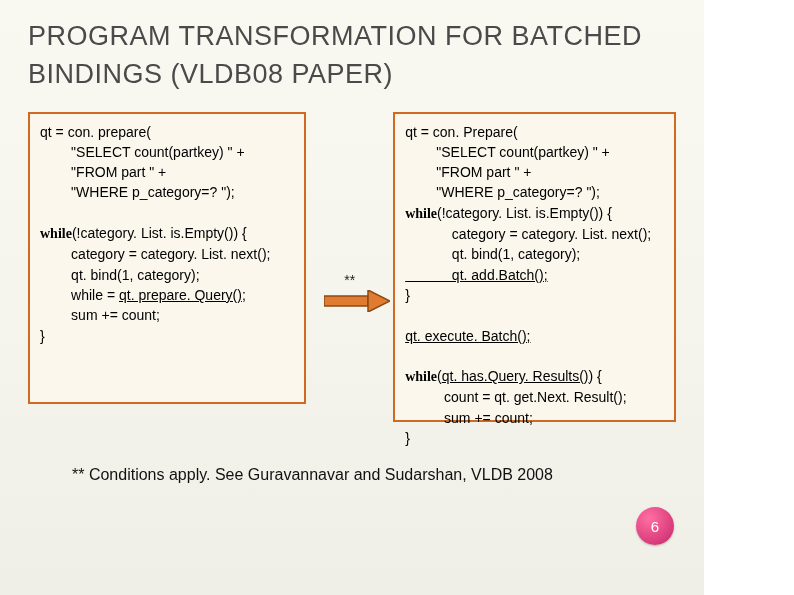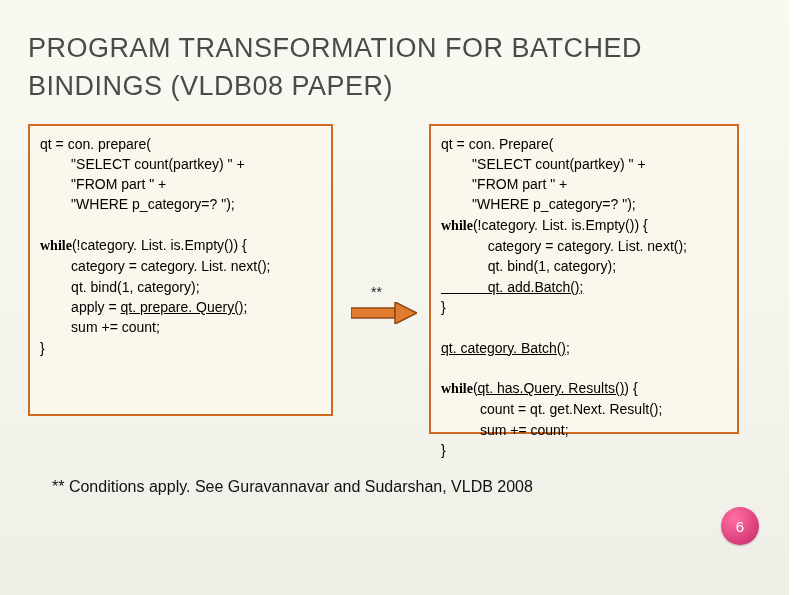--- a/index.html
+++ b/index.html
@@ -1,21 +1,21 @@
 <!DOCTYPE html>
 <html><head>
 <meta charset="utf-8">
 <style>
   * { margin: 0; padding: 0; box-sizing: border-box; }
   html, body { width: 794px; height: 595px; overflow: hidden; font-family: Arial, Helvetica, sans-serif; background: #fff; }
   .slide {
-    width: 789px; height: 595px;
+    width: 704px; height: 595px;
     position: relative;
     background: linear-gradient(to bottom, #f9f9f2 0%, #f5f4ed 50%, #f0efe7 100%);
-    padding: 30px 28px 0 28px;
+    padding: 18px 28px 0 28px;
   }
   .title {
     font-size: 27px;
     color: #4a4a4a;
     font-weight: 400;
     letter-spacing: 0.5px;
     line-height: 1.4;
     margin-bottom: 18px;
     font-variant: small-caps;
   }
@@ -51,21 +51,21 @@
     top: 160px;
     left: 38px;
   }
   .arrow {
     position: absolute;
     top: 178px;
     left: 18px;
   }
   .footnote {
     margin-top: 44px;
-    margin-left: 24px;
+    margin-left: 44px;
     font-size: 16px;
     color: #111;
   }
   .pagenum {
     position: absolute;
     right: 30px;
     bottom: 50px;
     width: 38px; height: 38px;
     border-radius: 50%;
     background: radial-gradient(circle at 35% 30%, #ff6fa2, #d93b7a 70%, #b42461);
@@ -88,21 +88,21 @@
   <div class="content-row">
 
     <div class="code-box left-box"><span>qt = con. prepare(</span>
 <span>        "SELECT count(partkey) " +</span>
 <span>        "FROM part " +</span>
 <span>        "WHERE p_category=? ");</span>
 <span></span>
 <span class="kw">while</span><span>(!category. List. is.Empty()) {</span>
 <span>        category = category. List. next();</span>
 <span>        qt. bind(1, category);</span>
-<span>        apply = </span><span class="underline">qt. prepare. Query()</span><span>;</span>
+<span>        while = </span><span class="underline">qt. prepare. Query()</span><span>;</span>
 <span>        sum += count;</span>
 <span>}</span></div>
 
     <div class="arrow-cell">
       <div class="asterisks">**</div>
       <svg class="arrow" width="66" height="22" viewBox="0 0 66 22">
         <rect x="0" y="6" width="44" height="10" fill="#e07b2f" stroke="#8a4a14" stroke-width="1.5"></rect>
         <polygon points="44,0 66,11 44,22" fill="#e07b2f" stroke="#8a4a14" stroke-width="1.5"></polygon>
       </svg>
     </div>
@@ -110,21 +110,21 @@
     <div class="code-box right-box"><span>qt = con. Prepare(</span>
 <span>        "SELECT count(partkey) " +</span>
 <span>        "FROM part " +</span>
 <span>        "WHERE p_category=? ");</span>
 <span class="kw">while</span><span>(!category. List. is.Empty()) {</span>
 <span>            category = category. List. next();</span>
 <span>            qt. bind(1, category);</span>
 <span class="underline">            qt. add.Batch();</span>
 <span>}</span>
 <span></span>
-<span class="underline">qt. category. Batch();</span>
+<span class="underline">qt. execute. Batch();</span>
 <span></span>
 <span class="kw">while</span><span>(</span><span class="underline">qt. has.Query. Results()</span><span>) {</span>
 <span>          count = qt. get.Next. Result();</span>
 <span>          sum += count;</span>
 <span>}</span></div>
 
   </div>
 
   <div class="footnote">** Conditions apply.  See Guravannavar and Sudarshan, VLDB 2008</div>
 

